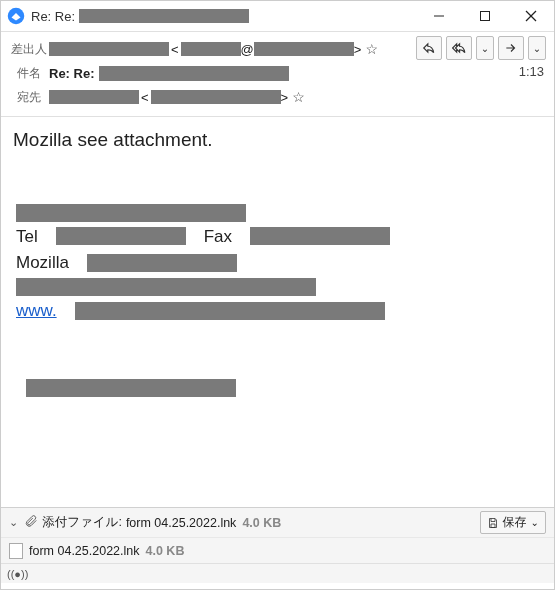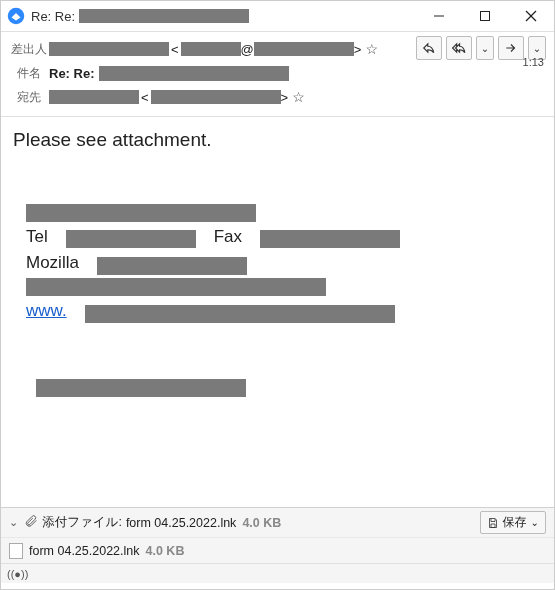--- a/index.html
+++ b/index.html
@@ -90,33 +90,33 @@
     border-radius: 2px;
     background: #f7f7f7;
     display: flex; align-items: center; justify-content: center;
     font-size: 13px;
     color: #333;
   }
   .tool-btn.narrow { width: 18px; font-size: 10px; }
   .time {
     position: absolute;
     right: 10px;
-    top: 24px;
-    font-size: 11px;
+    top: 32px;
+    font-size: 13px;
     color: #444;
   }
   .message-body {
     padding: 10px 12px;
     height: 390px;
     overflow: hidden;
     font-size: 17px;
     line-height: 1.4;
     color: #222;
   }
-  .sig-line { margin: 3px 13px; display: flex; align-items: flex-end; gap: 18px; }
+  .sig-line { margin: 3px 3px; display: flex; align-items: center; gap: 18px; }
   .link-seg { color: #1a5fcc; text-decoration: underline; }
   .redact-lg { height: 18px; }
   .attach-bar {
     border-top: 1px solid #d0d0d0;
     background: #f5f5f5;
     display: flex;
     align-items: center;
     padding: 4px 8px;
     height: 30px;
     font-size: 12.5px;
@@ -249,21 +249,21 @@
       <span style="margin:0 2px">&lt;</span>
       <span class="redact" style="width:130px"></span>
       <span>&gt;</span>
       <span class="star">☆</span>
     </div>
   </div>
 </div>
 <div class="divider"></div>
 
 <div class="message-body">
-  <p style="font-size:19px;margin-bottom:50px">Please see attachment.</p>
+  <p style="font-size:19px;margin-bottom:50px">Mozilla see attachment.</p>
 
   <div class="sig-line">
       <span class="redact redact-lg" style="width:230px"></span>
     </div>
   <div class="sig-line">
     <span>Tel</span>
     <span class="redact redact-lg" style="width:130px"></span>
     <span>Fax</span>
     <span class="redact redact-lg" style="width:140px"></span>
   </div>

